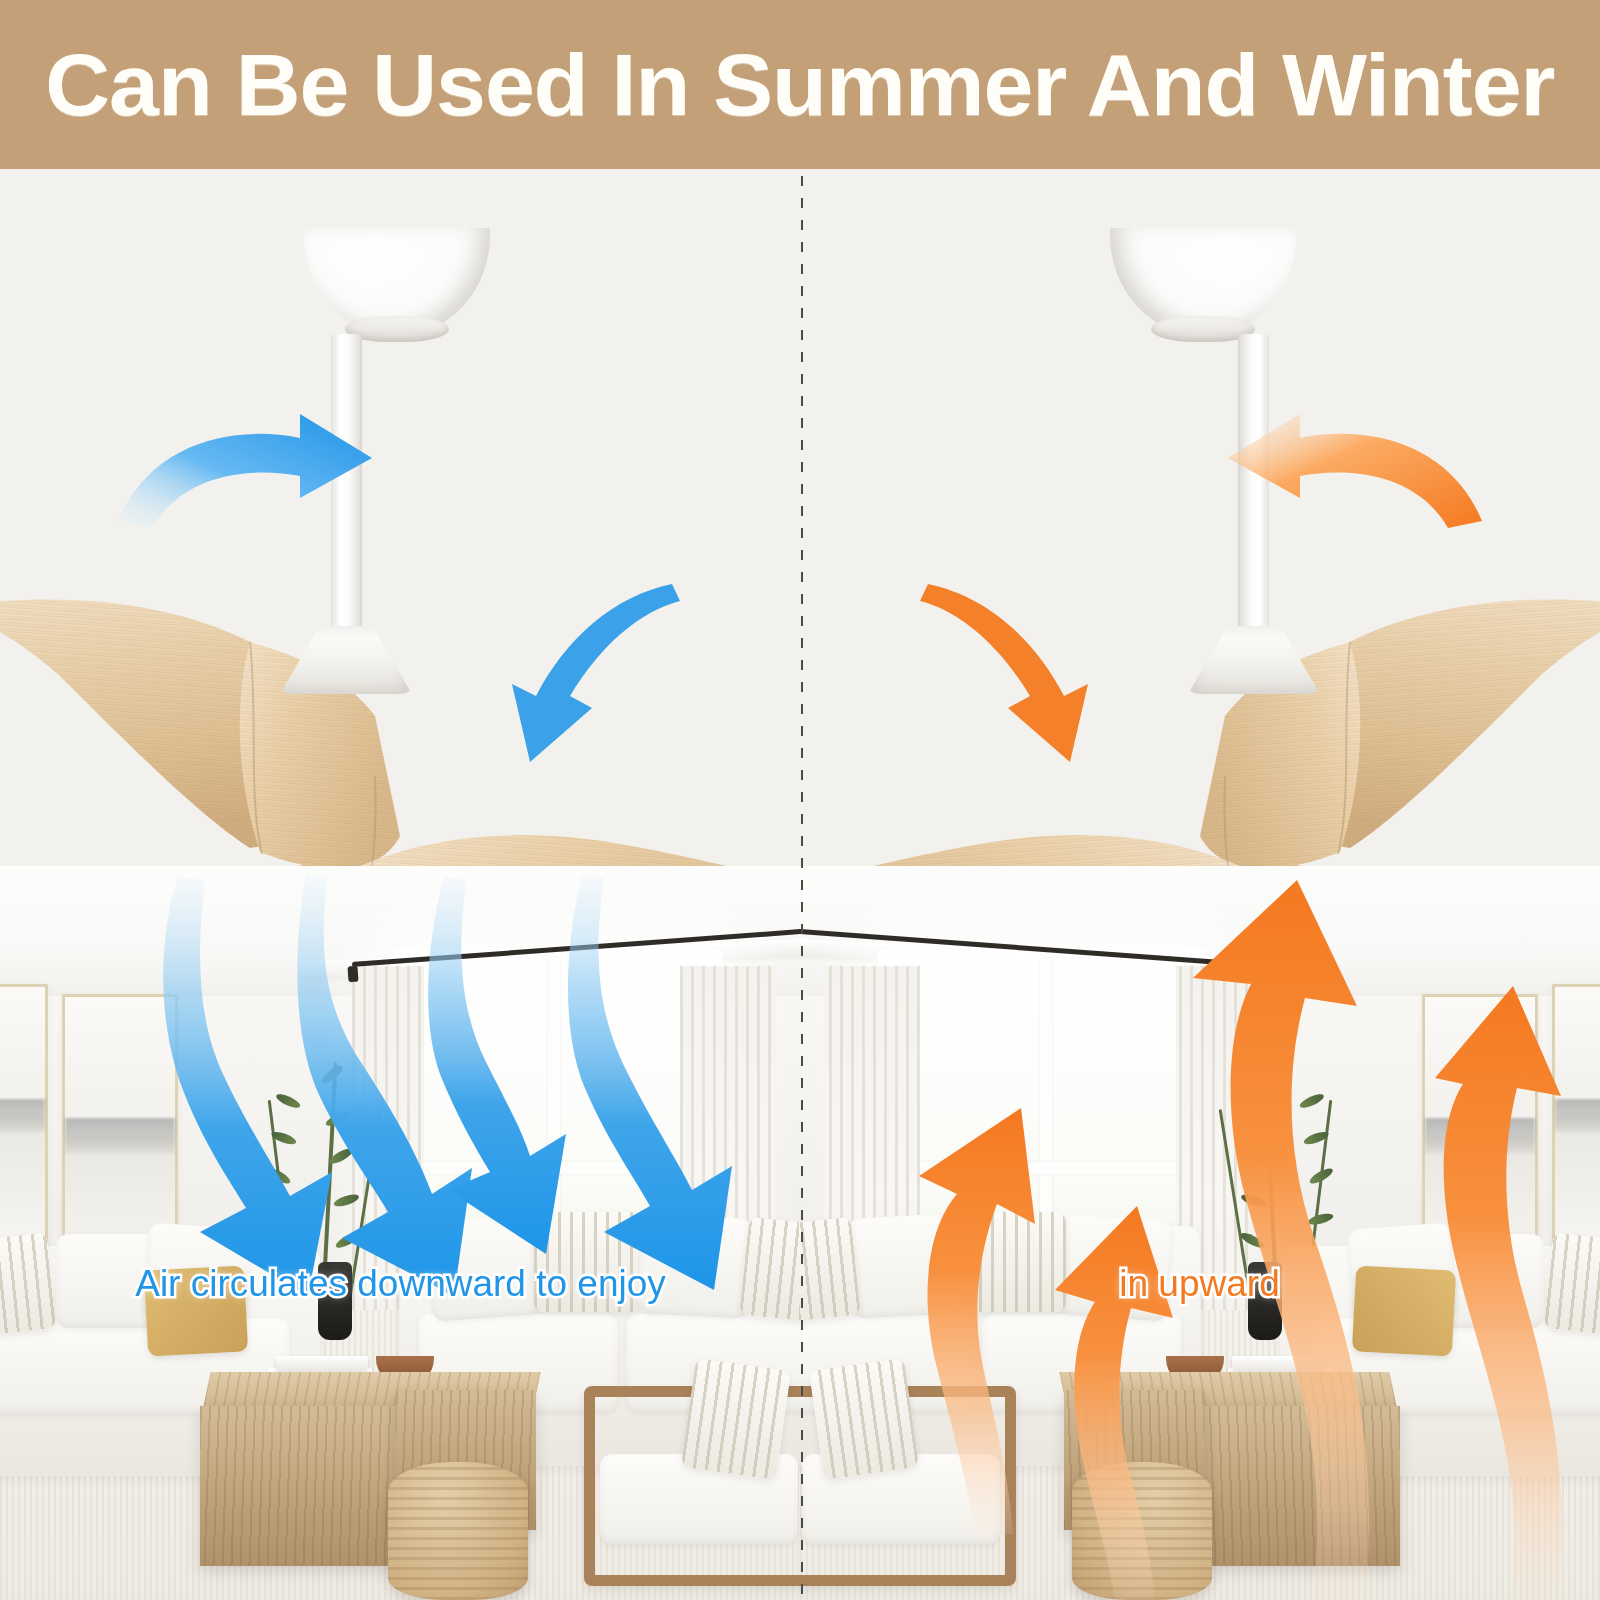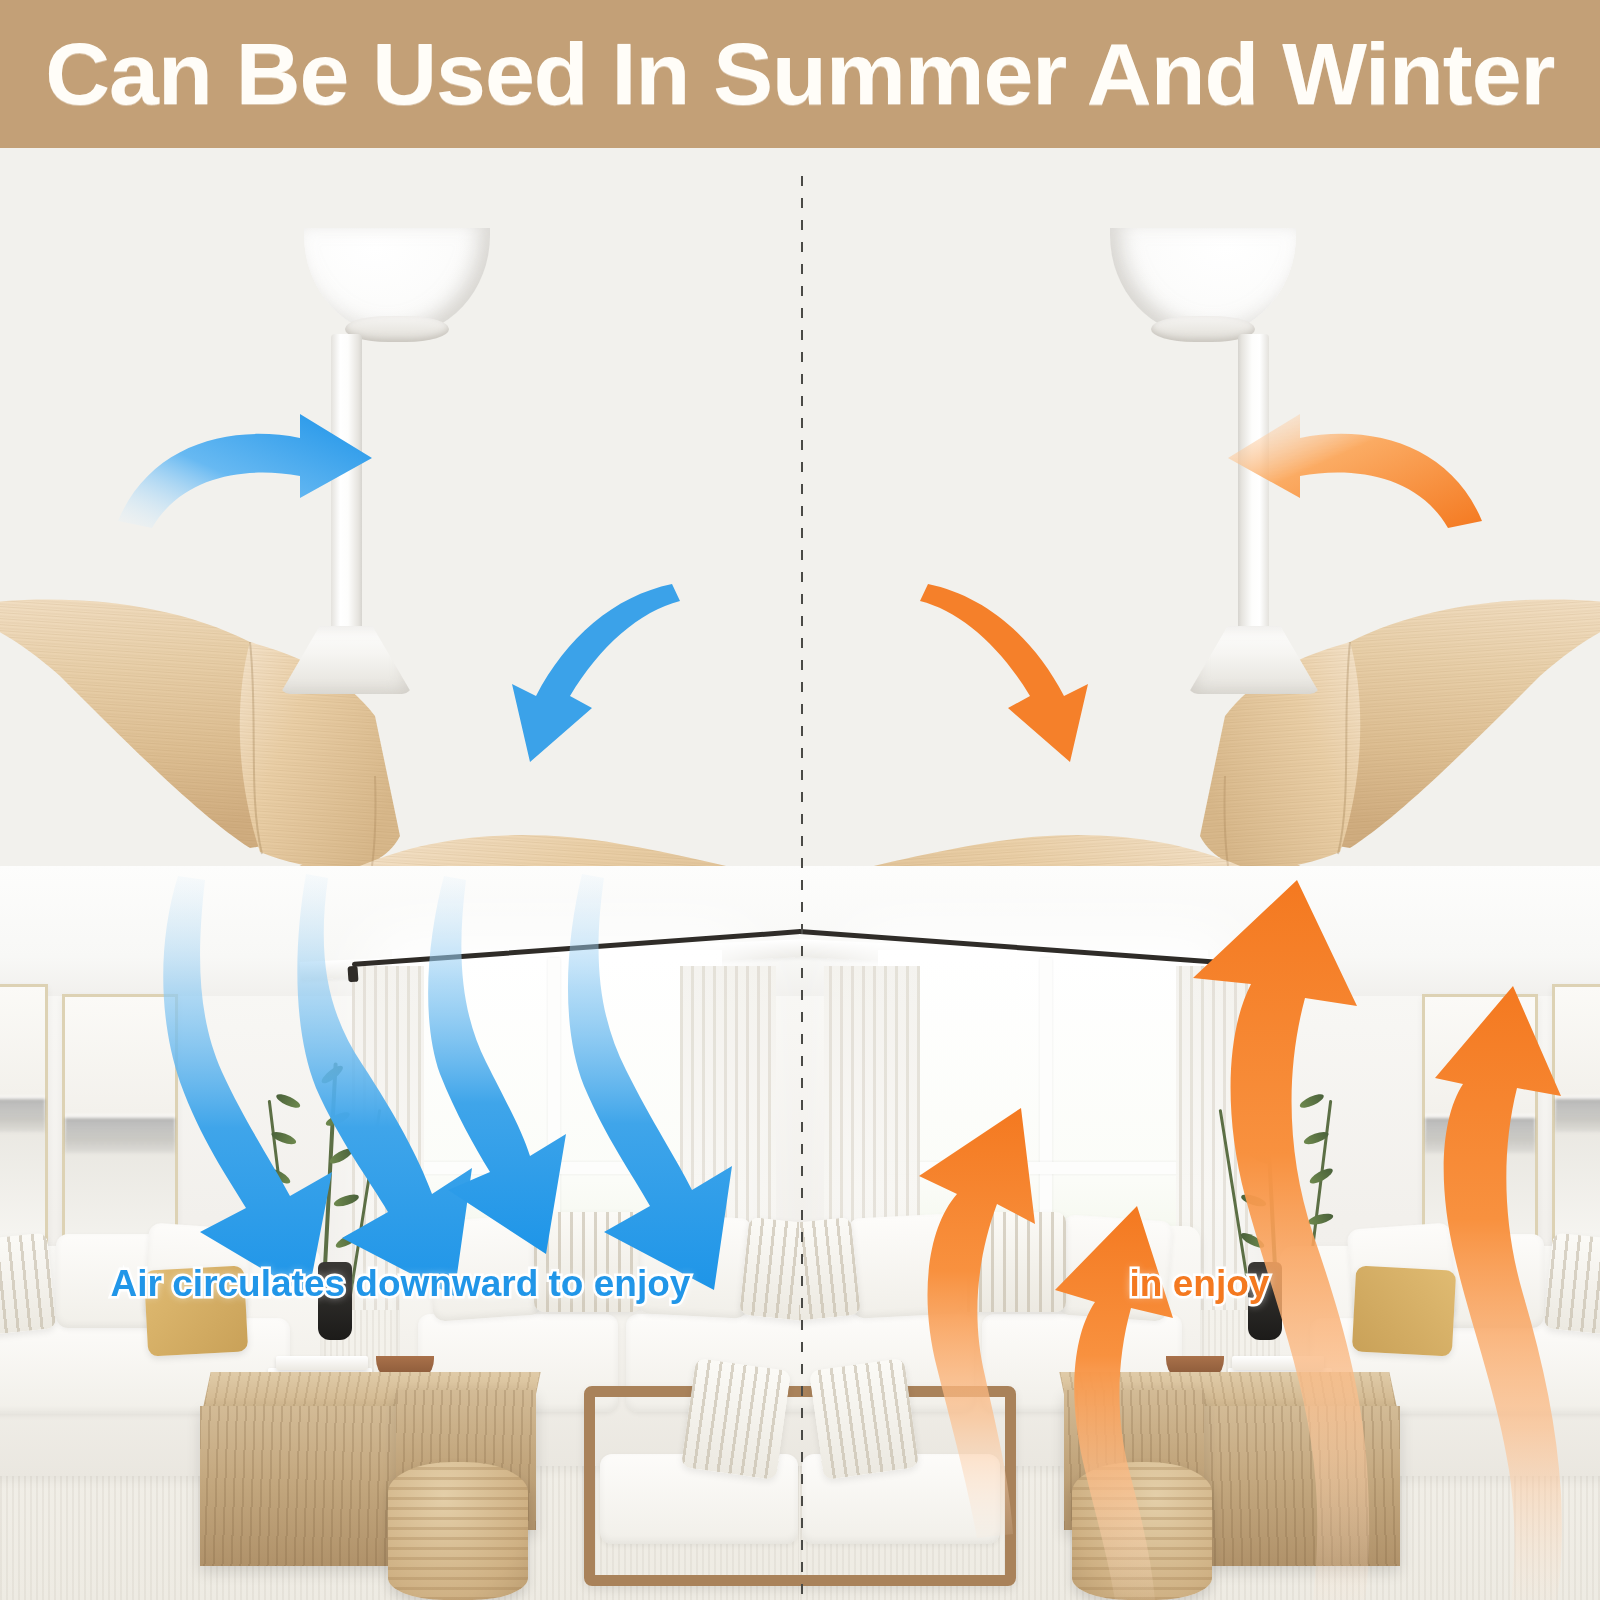--- a/index.html
+++ b/index.html
@@ -6,21 +6,21 @@
   html,body { width:1600px; height:1600px; }
   body {
     font-family:"Liberation Sans", sans-serif;
     background:#f2f1ed;
     overflow:hidden;
     position:relative;
   }
 
   
   #header-banner{
-    position:absolute; left:0; top:0; width:1600px; height:148px;
+    position:absolute; left:0; top:0; width:1600px; height:169px;
     background:#c3a077;
     display:flex; align-items:center; justify-content:center;
   }
   #header-title{
     color:#fffdf8;
     font-size:88px;
     font-weight:bold;
     letter-spacing:-1px;
     white-space:nowrap;
     transform:scaleX(1.02);
@@ -235,21 +235,21 @@
   .draft-svg{ position:absolute; left:0; top:0; width:801px; height:734px; pointer-events:none; z-index:25; }
 
   
   .caption-block{
     position:absolute; left:0; width:801px; text-align:center; z-index:35;
   }
   .mode-title{
     font-size:54px; font-weight:bold; letter-spacing:-.5px; white-space:nowrap;
   }
   .mode-desc{
-    font-size:37px; font-weight:bold; line-height:1.18; margin-top:8px;
+    font-size:37px; font-weight:normal; line-height:1.18; margin-top:8px;
   }
   .blue-txt{
     color:#2196e8;
     -webkit-text-stroke:7px #ffffff; paint-order:stroke fill;
     text-shadow:0 0 10px rgba(255,255,255,.95);
   }
   .orange-txt{
     color:#f47920;
     -webkit-text-stroke:7px #ffffff; paint-order:stroke fill;
     text-shadow:0 0 10px rgba(255,255,255,.95);
@@ -633,18 +633,18 @@
 
         <path d="M636,212 L714,120 L762,230 L718,222
                  C702,286 704,360 724,428 C744,496 758,560 762,628
                  C764,676 762,710 758,734 L712,734
                  C718,690 716,646 710,604 C698,528 672,460 656,392
                  C638,316 642,252 664,218 Z" fill="url(#orangeDraft)"></path>
       </svg>
     </div>
 
     <div class="caption-block" style="top:1078px;">
-      <div class="mode-desc orange-txt">in enjoy</div>
+      <div class="mode-desc orange-txt">in upward</div>
     </div>
   </div>
 
   <div id="center-divider"></div>
 </div>
 
 </body></html>

